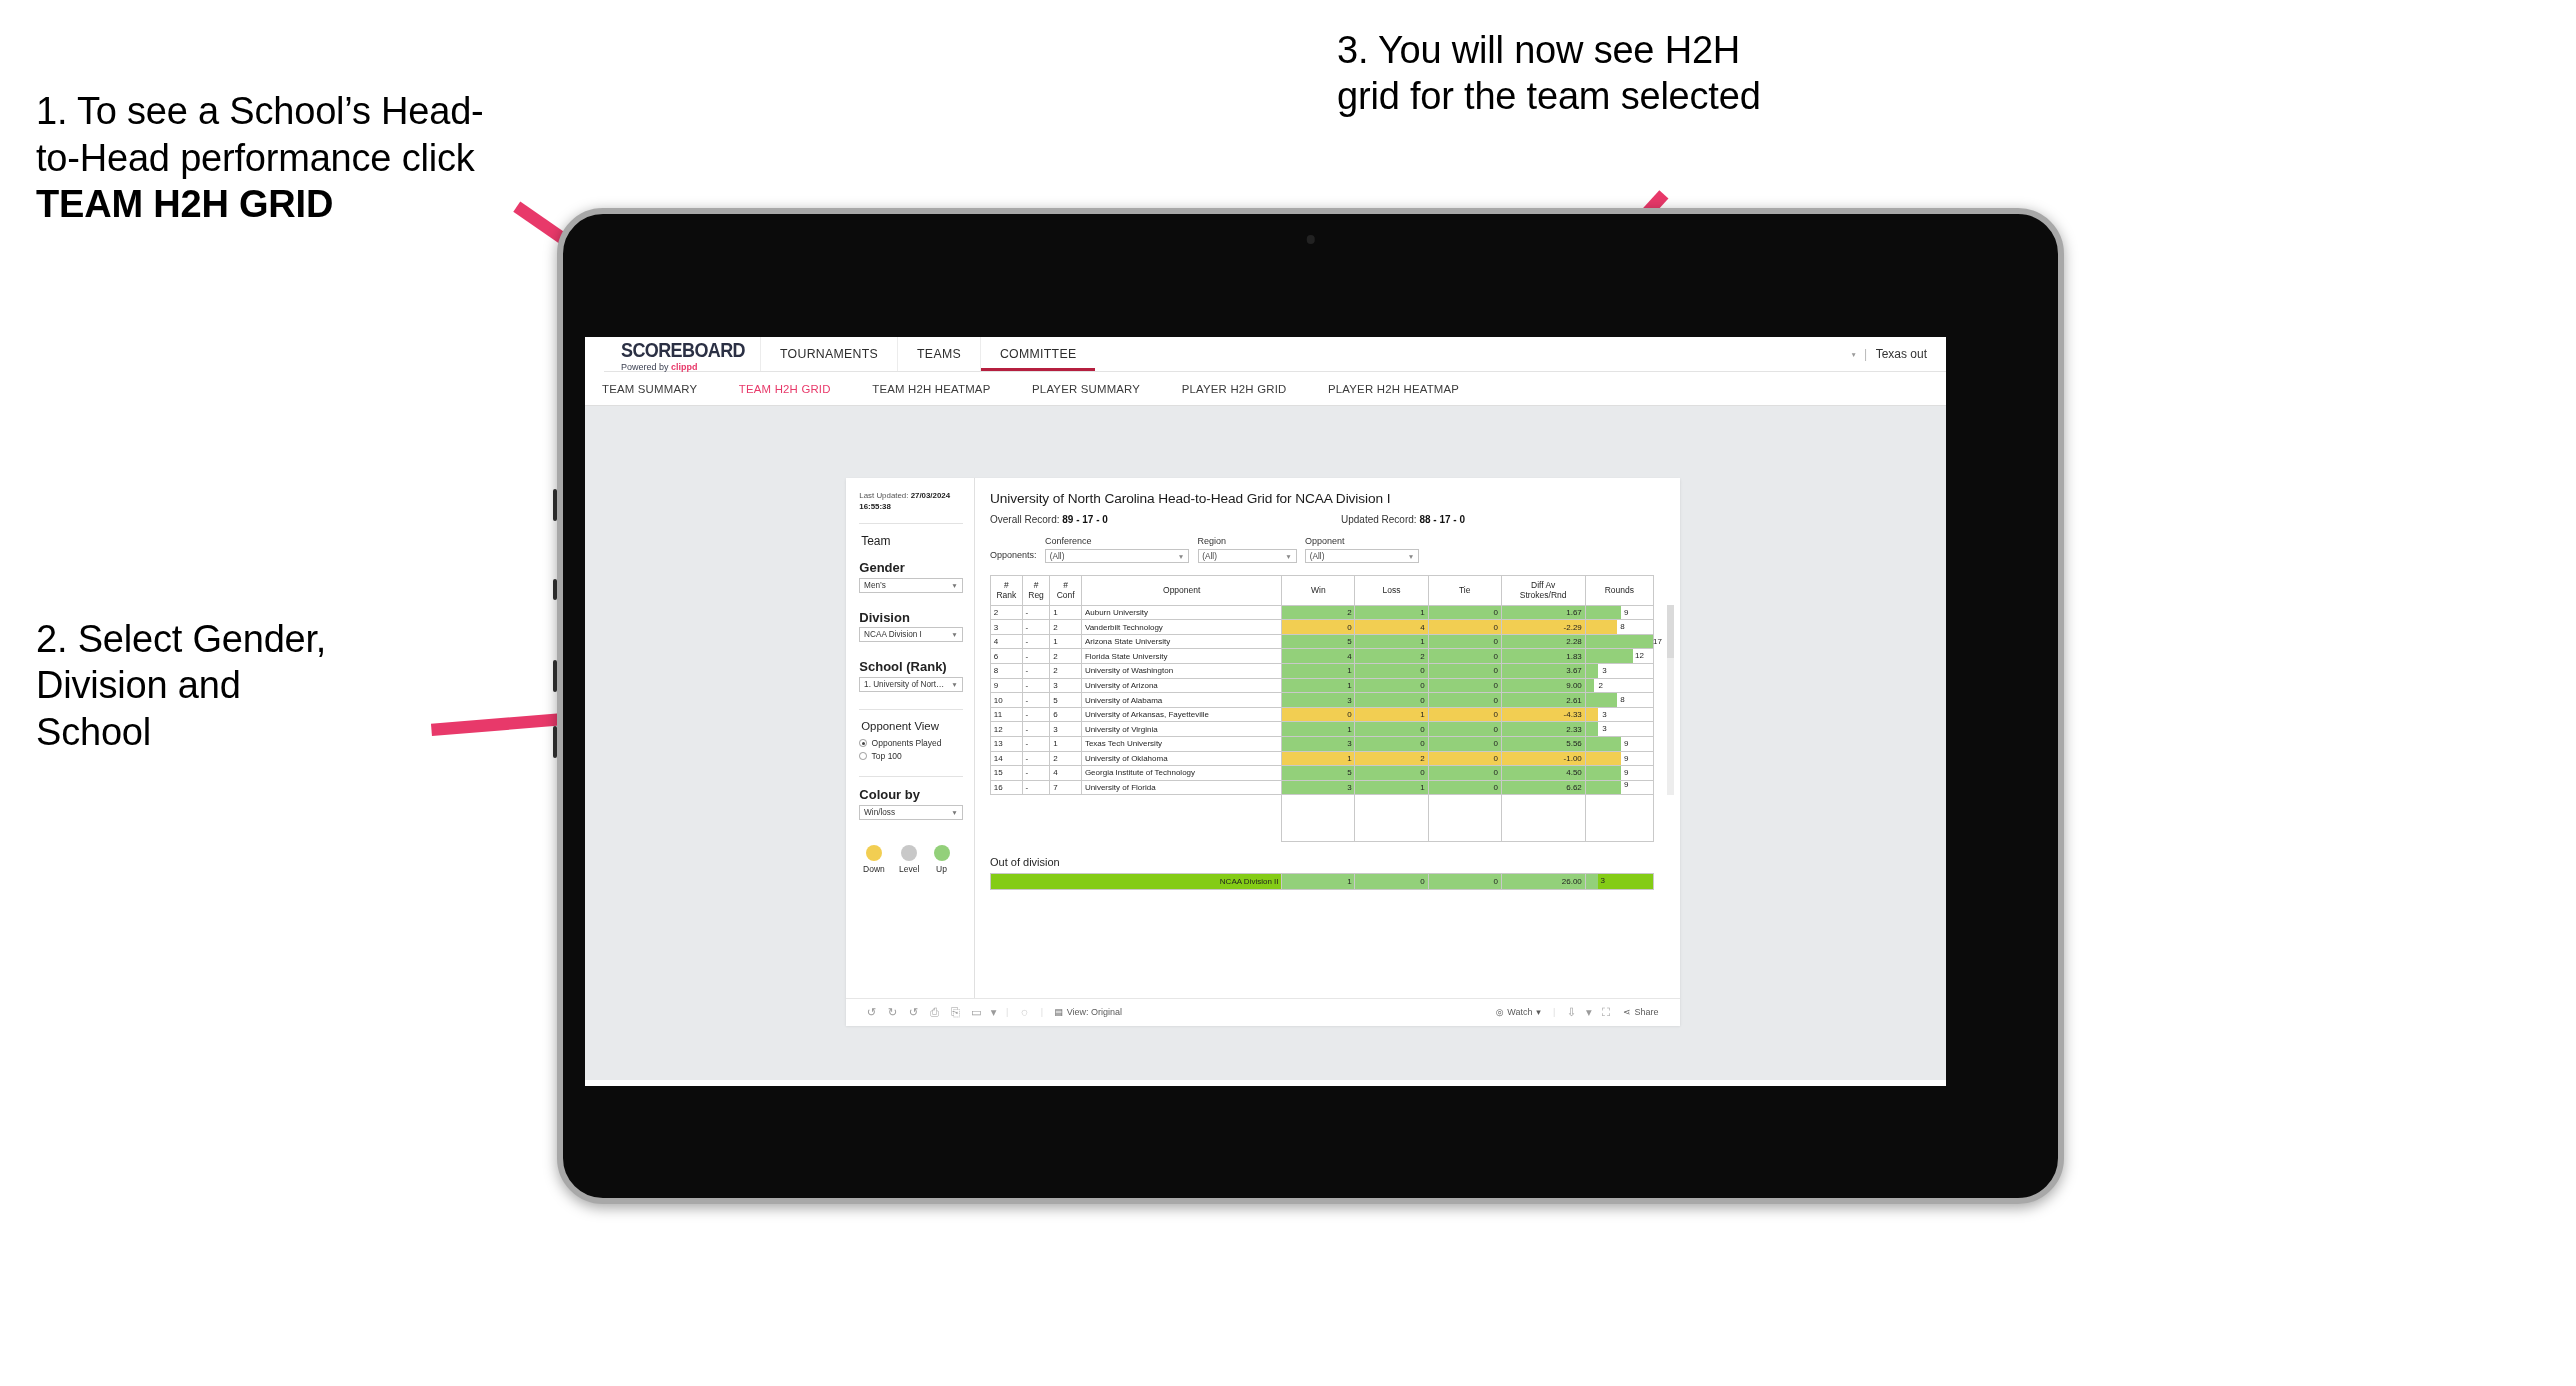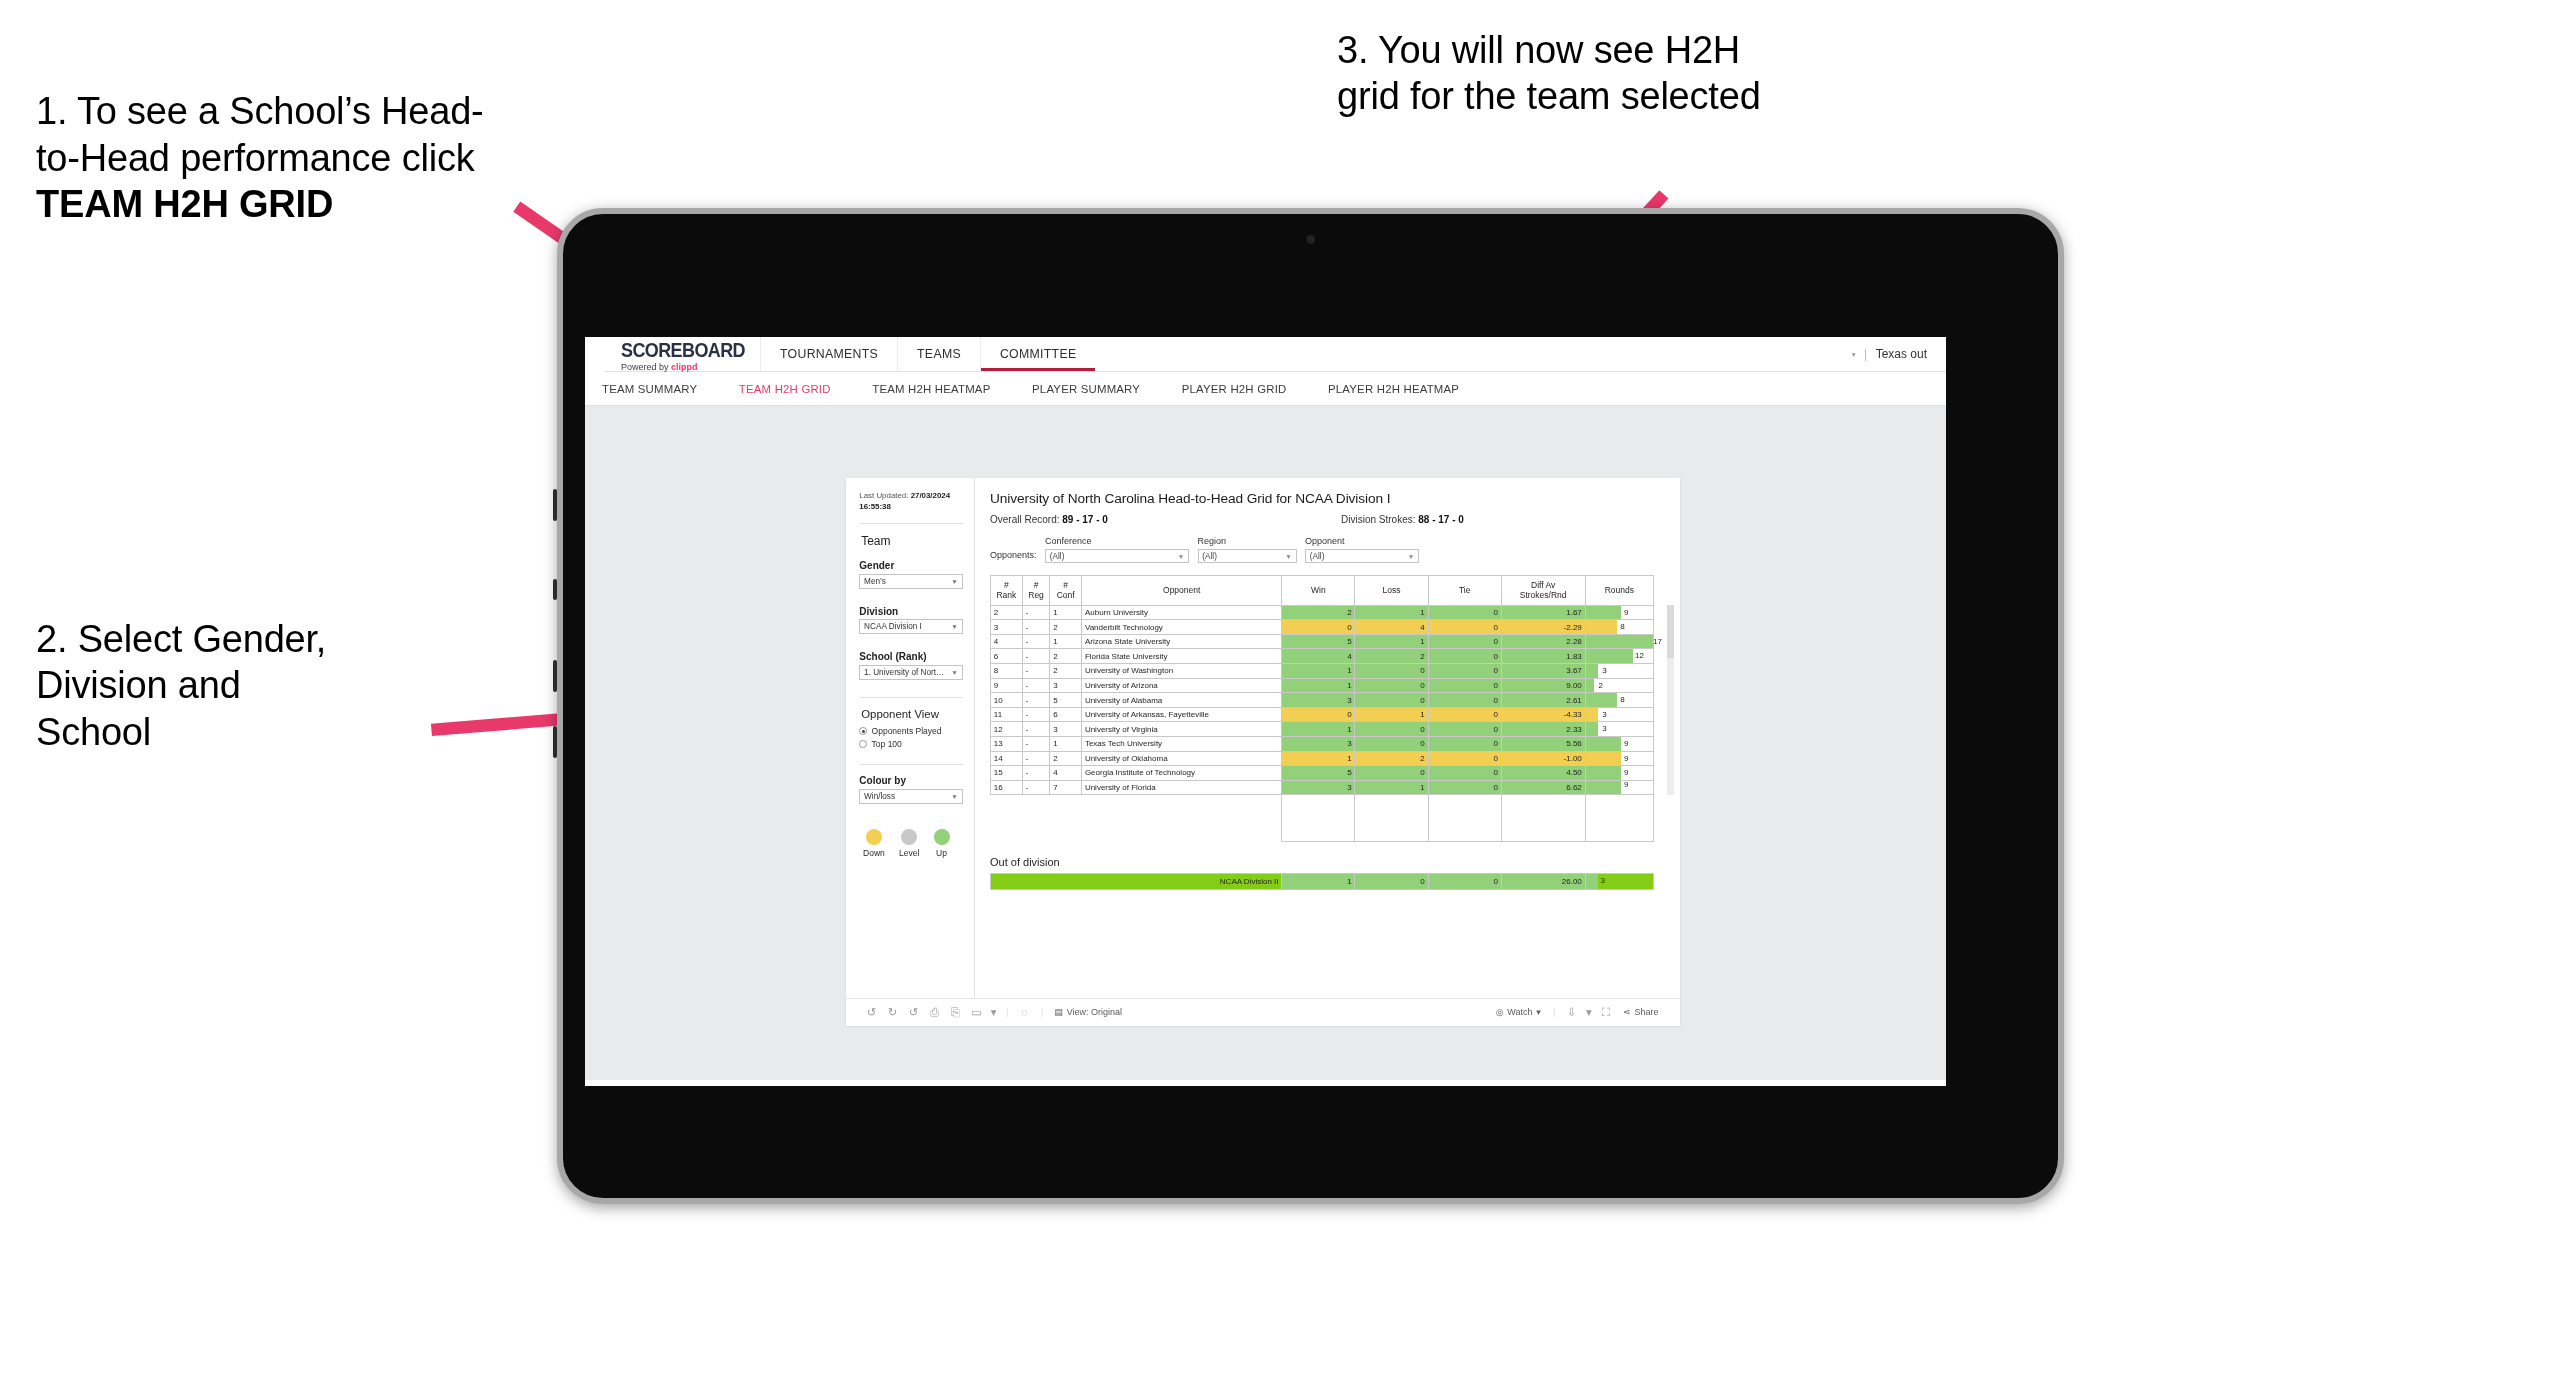--- a/index.html
+++ b/index.html
@@ -107,21 +107,21 @@
 
   
   #sidebar {
     width:129px; border-right:0.9px solid #e0e0e0; padding:13.3px 11.4px 9.5px 13.3px;
     font-size:9.5px; color:#2e2e2e; background:#fff;
   }
   .updated { font-size:7.9px; color:#555; line-height:1.35; }
   .updated b { color:#222; }
   .hr { height:0.9px; background:#e2e2e2; margin:10.4px 0 10.4px 0; }
   .sb-h { font-size:12px; color:#1f1f1f; margin:0 0 11.4px 1.9px; }
-  .sb-label { font-size:10px; font-weight:bold; color:#222; margin-bottom:2.8px; }
+  .sb-label { font-size:13px; font-weight:bold; color:#222; margin-bottom:2.8px; }
   .sb-select {
     height:15px; border:0.9px solid #c4c4c4; background:#fff;
     display:flex; align-items:center; padding:0 3.8px; font-size:8.2px; color:#333;
     position:relative; margin-bottom:17px;
   }
   .sb-select .v { flex:1; overflow:hidden; white-space:nowrap; }
   .sb-select .ar { font-size:6.6px; color:#777; }
   .sb-h2 { font-size:11.4px; color:#1f1f1f; margin:0 0 5.7px 1.9px; }
   .radio-row { display:flex; align-items:center; gap:4.7px; font-size:8.5px; color:#2e2e2e; margin-bottom:2.8px; }
   .radio { width:7.6px;height:7.6px;border-radius:50%;border:0.9px solid #9a9a9a; background:#fff; position:relative; flex:none;}
@@ -321,21 +321,21 @@
           </div>
 
           <div id="mainpanel">
             <div class="gtitle">University of North Carolina Head-to-Head Grid for NCAA Division I</div>
 
             <div class="recordrow">
               <div class="r1">
                 <span>Overall Record: </span><b>89 - 17 - 0</b>
               </div>
               <div>
-                <span>Division Strokes: </span><b>88 - 17 - 0</b>
+                <span>Updated Record: </span><b>88 - 17 - 0</b>
               </div>
             </div>
 
             <div class="filters">
               <div class="oplabel">Opponents:</div>
               <div class="fgroup" style="width:144px">
                 <div class="fl">Conference</div>
                 <div class="fsel">
                   <span class="v">(All)</span>
                   <span class="ar">▼</span>

